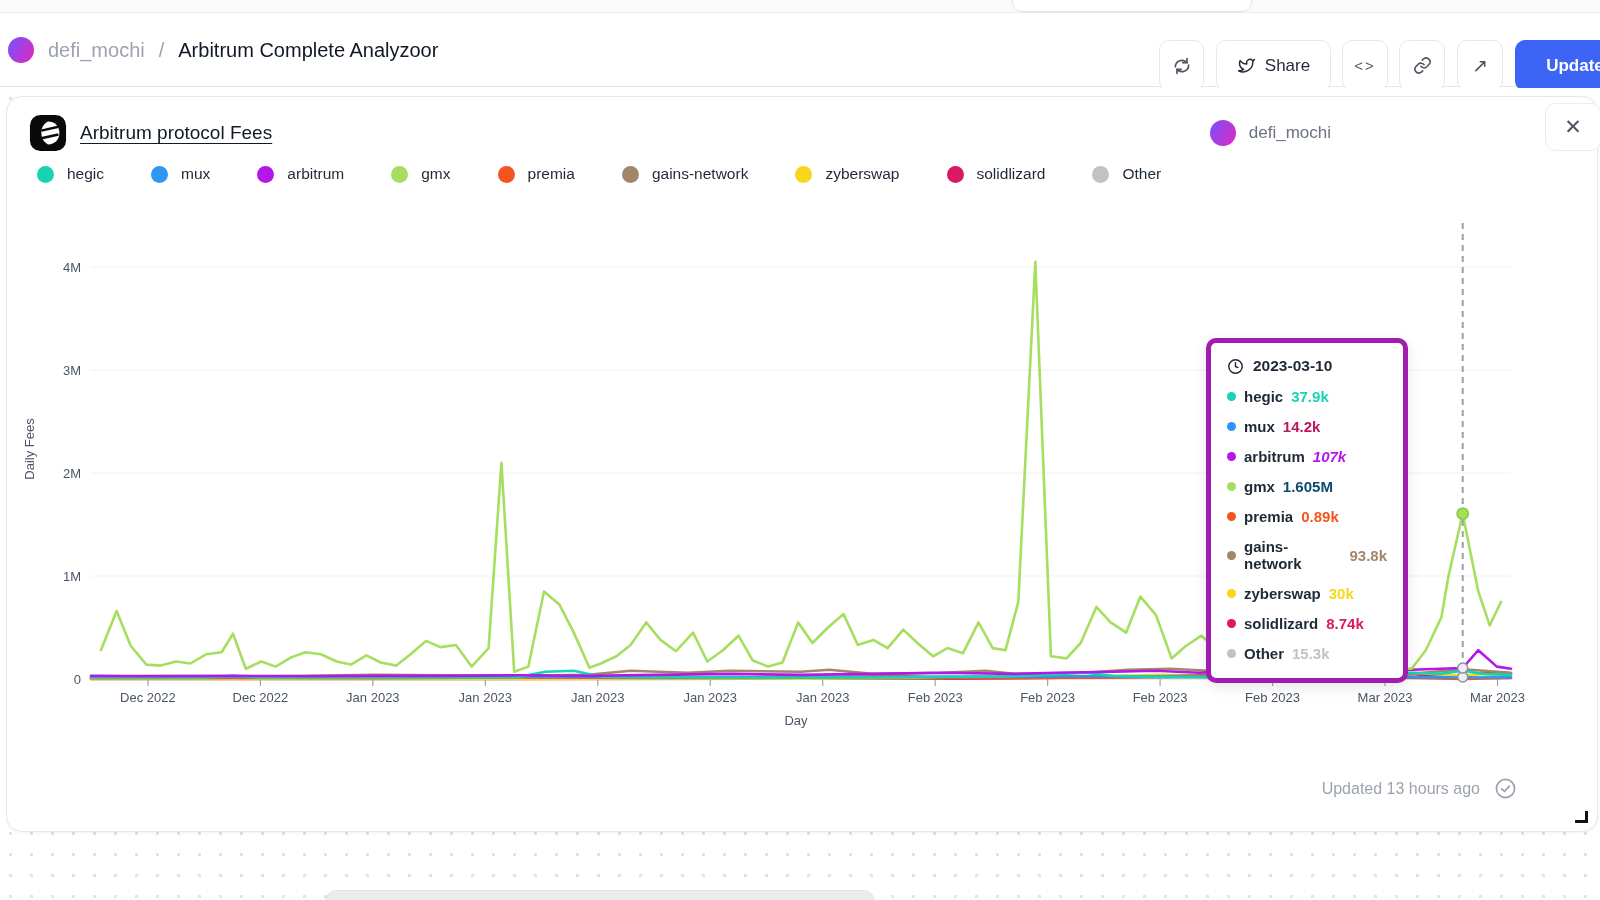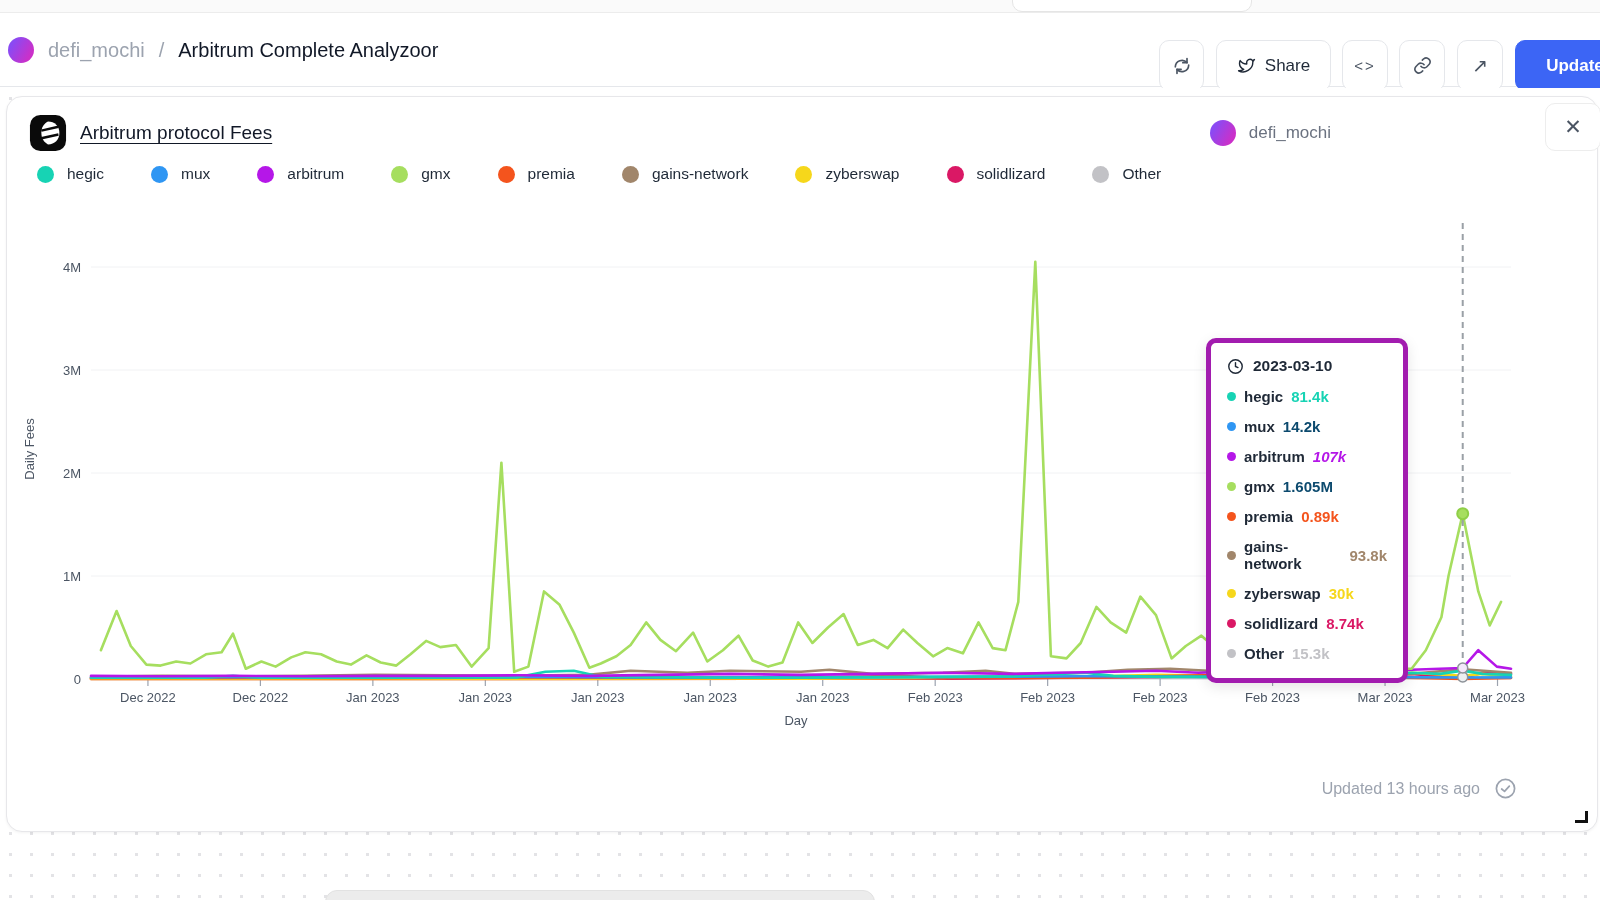--- a/index.html
+++ b/index.html
@@ -252,26 +252,26 @@
         <svg width="17" height="17" viewBox="0 0 24 24" fill="none" stroke="#1f2937" stroke-width="2" stroke-linecap="round">
           <circle cx="12" cy="12" r="9.5"></circle>
             <polyline points="12 6.5 12 12 15.5 13.5"></polyline>
         </svg>
         <span>2023-03-10</span>
       </div>
       <div>
           <div class="tt-row">
             <span class="dot" style="background: rgb(23, 211, 180);"></span>
             <span class="tt-name">hegic</span>
-            <span class="tt-val" style="color: rgb(23, 211, 180);">81.4k</span>
+            <span class="tt-val" style="color: rgb(23, 211, 180);">37.9k</span>
           </div>
           <div class="tt-row">
             <span class="dot" style="background: rgb(47, 150, 243);"></span>
             <span class="tt-name">mux</span>
-            <span class="tt-val" style="color: #0c4a6e;">14.2k</span>
+            <span class="tt-val" style="color: #be185d;">14.2k</span>
           </div>
           <div class="tt-row">
             <span class="dot" style="background: rgb(181, 23, 232);"></span>
             <span class="tt-name">arbitrum</span>
             <span class="tt-val" style="color: rgb(181, 23, 232); font-style: italic;">107k</span>
           </div>
           <div class="tt-row">
             <span class="dot" style="background: rgb(166, 222, 95);"></span>
             <span class="tt-name">gmx</span>
             <span class="tt-val" style="color: #0c4a6e;">1.605M</span>

